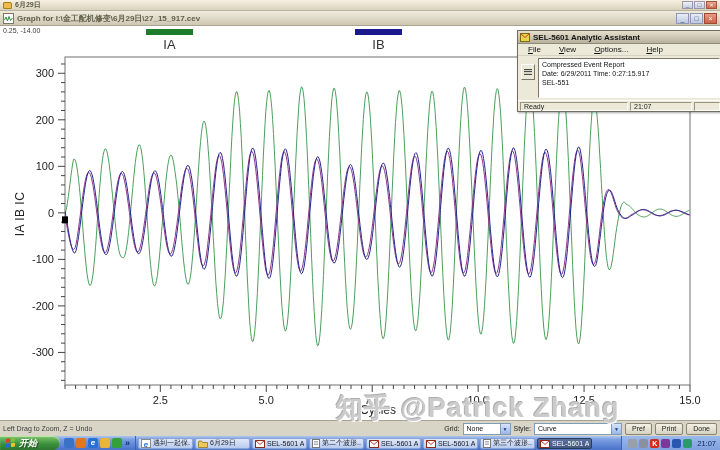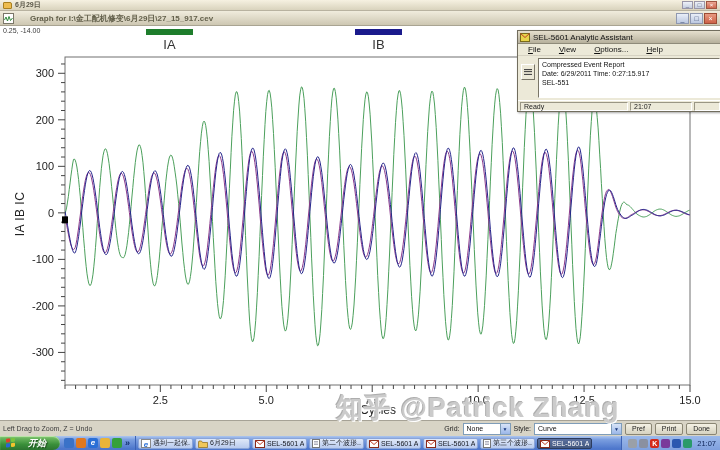--- a/index.html
+++ b/index.html
@@ -13,21 +13,21 @@
   .folder-ico{width:9px;height:7px;background:#eebc4e;border:1px solid #a87f1f;border-radius:1px 2px 1px 1px}
   .folder-bar .t{font-size:7px;font-weight:bold;color:#5a5647;white-space:nowrap}
   .winbtns{margin-left:auto;display:flex;gap:1px}
   .wbtn{width:11px;height:8px;border:1px solid #9a96a8;background:linear-gradient(#eef1f8,#c4cde0);
     font-size:6px;line-height:6px;text-align:center;color:#47506b}
   .wbtn.close{background:linear-gradient(#eaa693,#d0694f);color:#fff;border-color:#a05540}
 
   
   .graph-bar{position:absolute;top:11px;left:0;width:720px;height:15px;z-index:2;
     background:linear-gradient(#f0ecdd,#cdc7b2);border-bottom:1px solid #a9a492;
-    display:flex;align-items:center;gap:16px;padding:0 3px}
+    display:flex;align-items:center;gap:3px;padding:0 3px}
   .graph-bar .t{font-size:8px;font-weight:bold;color:#63604b;white-space:nowrap}
   .gwbtn{width:13px;height:11px;border:1px solid #8f98b0;background:linear-gradient(#e9eef8,#bcc8e0);
     font-size:7px;line-height:9px;text-align:center;color:#3c4a70}
   .gwbtn.close{background:linear-gradient(#e89a82,#cd6147);color:#fff;border-color:#9c4a34}
 
   
   .client{position:absolute;top:26px;left:0;width:720px;height:394px;background:#fff;z-index:0}
   .readout{position:absolute;left:3px;top:27px;font-size:7px;color:#3a3a3a;z-index:2}
   .leg-item{position:absolute;top:29px;width:47px;text-align:center;z-index:2}
   .leg-bar{height:6px;width:100%}
@@ -51,38 +51,38 @@
   .sel .ar{width:10px;height:10px;background:linear-gradient(#d8e4f8,#9ab6e8);border-left:1px solid #7f9db9;
     font-size:5px;line-height:10px;text-align:center;color:#17367c}
   .tbtn{height:12px;padding:0 6px;font-size:7px;color:#222;background:linear-gradient(#f4f1e4,#d6d2c0);
     border:1px solid #8a8674;border-radius:2px}
 
   
   .dlg{position:absolute;left:517px;top:30px;width:206px;height:82px;z-index:5;background:#ece9d8;
     border:1px solid #716d5e;box-shadow:1px 1px 2px rgba(0,0,0,.35)}
   .dlg-title{height:13px;background:linear-gradient(#e5dfcd,#b6b09c);display:flex;align-items:center;gap:3px;
     padding:0 2px;border-bottom:1px solid #8f8b7a}
-  .dlg-title .t{font-size:8px;font-weight:normal;color:#141414;white-space:nowrap}
+  .dlg-title .t{font-size:8px;font-weight:bold;color:#141414;white-space:nowrap}
   .dlg-menu{height:12px;display:flex;align-items:center;background:#ece9d8;border-bottom:1px solid #d6d2c2;padding-left:1px}
   .mi{font-size:8px;color:#111;padding:0 9px}
   .dlg-body{position:relative;height:44px}
   .side-btn{position:absolute;left:3px;top:8px;width:14px;height:16px;background:#ece9d8;
     border:1px solid;border-color:#fff #7a7668 #7a7668 #fff;display:flex;align-items:center;justify-content:center}
   .side-glyph{width:8px;height:6px;background:repeating-linear-gradient(#4a4a4a 0 1px,#d8d4c4 1px 2.5px)}
   .report{position:absolute;left:20px;top:2px;right:2px;height:40px;background:#fff;
     border:1px solid;border-color:#7a7668 #fff #fff #7a7668;padding:1px 3px;overflow:hidden}
   .rline{font-size:7px;line-height:9px;color:#111;white-space:nowrap}
   .dlg-status{height:12px;display:flex;gap:2px;padding:1px 2px;border-top:1px solid #fff}
   .seg{border:1px solid;border-color:#9a9684 #fff #fff #9a9684;font-size:7px;color:#222;
     display:flex;align-items:center;padding:0 3px;white-space:nowrap}
 
   
   .taskbar{position:absolute;top:436px;left:0;width:720px;height:14px;z-index:6;display:flex;align-items:stretch;
     background:linear-gradient(180deg,#aec6ef 0%,#7b9fe0 25%,#4e77cc 90%)}
-  .start{width:60px;display:flex;align-items:center;gap:12px;padding:0 6px;border-radius:0 8px 8px 0;
+  .start{width:60px;display:flex;align-items:center;gap:3px;padding:0 6px;border-radius:0 8px 8px 0;
     background:linear-gradient(#7cc46c,#3a8f3a 60%,#2c7530);box-shadow:inset 0 1px 1px #bfe8ad;
     color:#fff;font-size:9px;font-weight:bold;font-style:italic;text-shadow:1px 1px 1px #1c4a1c}
   .ql{display:flex;align-items:center;gap:2px;padding:0 4px;border-right:1px solid #3c62b4}
   .qli{width:10px;height:10px;border-radius:2px;display:flex;align-items:center;justify-content:center;
     color:#fff;font-size:8px;font-weight:bold;font-style:italic;line-height:10px}
   .chev{color:#12306e;font-size:9px;font-weight:bold;padding:0 1px}
   .tbs{display:flex;align-items:center;gap:2px;padding:0 2px;flex:1;overflow:hidden}
   .tb{width:55px;min-width:55px;height:11px;display:flex;align-items:center;gap:2px;padding:0 2px;
     border:1px solid #8aa4d8;border-radius:2px;background:linear-gradient(#dfe8f8,#b9cbee);overflow:hidden}
   .tb .l{font-size:7px;color:#15181f;white-space:nowrap;overflow:hidden}

